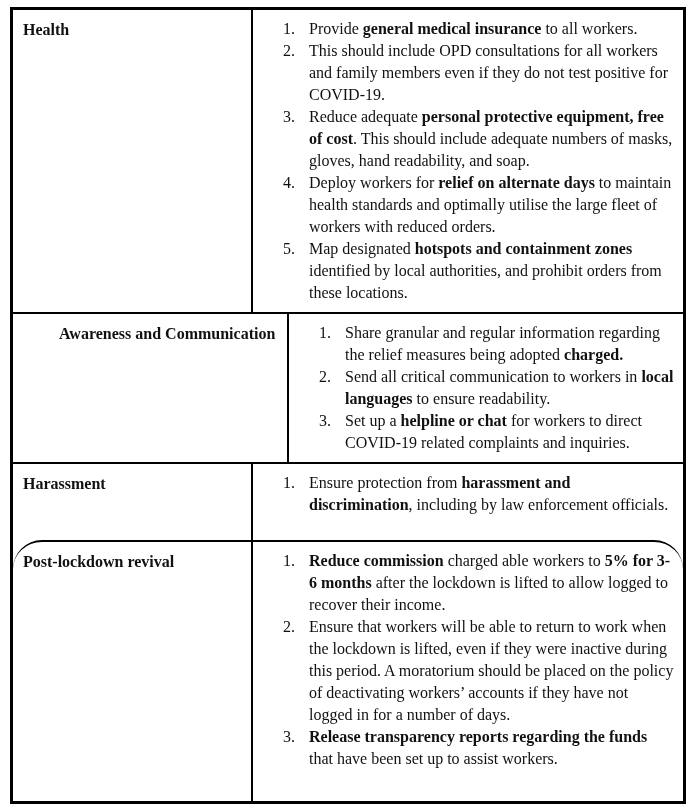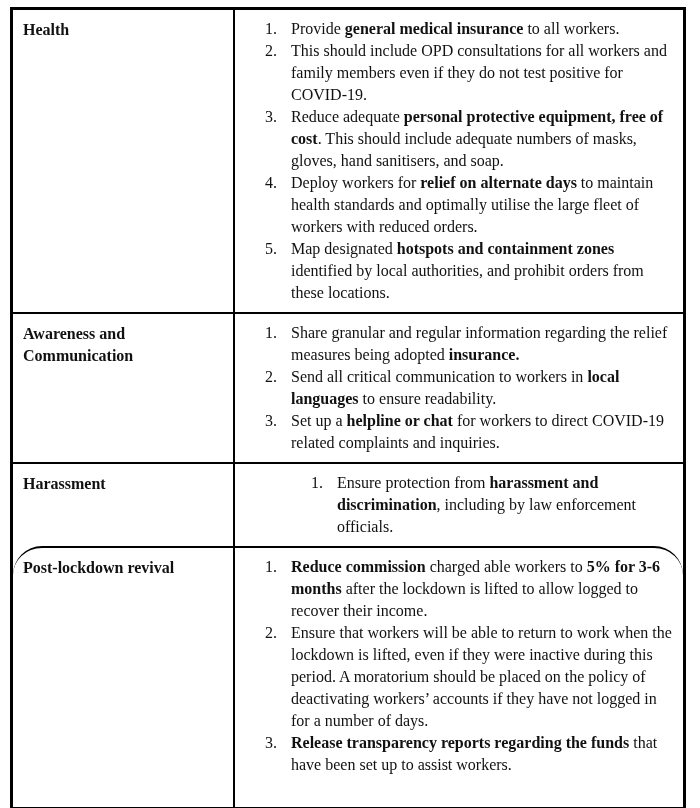--- a/index.html
+++ b/index.html
@@ -30,21 +30,21 @@
   }
   .t-row {
     display: flex;
     align-items: stretch;
   }
   .t-row + .t-row {
     border-top: 2px solid #000000;
   }
   .cell-left {
     flex: none;
-    width: 222px;
+    width: 240px;
     box-sizing: border-box;
     border-right: 2px solid #000000;
     padding: 9px 10px 8px 10px;
   }
   .category-label {
     font-weight: bold;
     font-size: 16px;
     line-height: 22px;
   }
   .cell-right {
@@ -80,39 +80,39 @@
 <div class="page">
   <div class="relief-table" id="relief-table">
       <div class="t-row" style="min-height: 289px;">
         <div class="cell-left">
           <div class="category-label">Health</div>
         </div>
         <div class="cell-right">
           <ol class="item-list">
             <li><span class="seg-normal">Provide </span><span class="seg-bold">general medical insurance</span><span class="seg-normal"> to all workers.</span></li>
             <li><span class="seg-normal">This should include OPD consultations for all workers and family members even if they do not test positive for COVID-19.</span></li>
-            <li><span class="seg-normal">Reduce adequate </span><span class="seg-bold">personal protective equipment, free of cost</span><span class="seg-normal">. This should include adequate numbers of masks, gloves, hand sanitisers, and soap.</span></li>
+            <li><span class="seg-normal">Reduce adequate </span><span class="seg-bold">personal protective equipment, free of cost</span><span class="seg-normal">. This should include adequate numbers of masks, gloves, hand readability, and soap.</span></li>
             <li><span class="seg-normal">Deploy workers for </span><span class="seg-bold">relief on alternate days</span><span class="seg-normal"> to maintain health standards and optimally utilise the large fleet of workers with reduced orders.</span></li>
             <li><span class="seg-normal">Map designated </span><span class="seg-bold">hotspots and containment zones</span><span class="seg-normal"> identified by local authorities, and prohibit orders from these locations.</span></li>
           </ol>
         </div>
       </div>
-      <div class="t-row" style="min-height: 148px;">
+      <div class="t-row" style="min-height: 148px; padding-left: 36px;">
         <div class="cell-left">
           <div class="category-label">Awareness and Communication</div>
         </div>
         <div class="cell-right">
           <ol class="item-list">
-            <li><span class="seg-normal">Share granular and regular information regarding the relief measures being adopted </span><span class="seg-bold">insurance.</span></li>
+            <li><span class="seg-normal">Share granular and regular information regarding the relief measures being adopted </span><span class="seg-bold">charged.</span></li>
             <li><span class="seg-normal">Send all critical communication to workers in </span><span class="seg-bold">local languages</span><span class="seg-normal"> to ensure readability.</span></li>
             <li><span class="seg-normal">Set up a </span><span class="seg-bold">helpline or chat</span><span class="seg-normal"> for workers to direct COVID-19 related complaints and inquiries.</span></li>
           </ol>
         </div>
       </div>
-      <div class="t-row" style="min-height: 76px; gap: 46px;">
+      <div class="t-row" style="min-height: 76px;">
         <div class="cell-left">
           <div class="category-label">Harassment</div>
         </div>
         <div class="cell-right">
           <ol class="item-list">
             <li><span class="seg-normal">Ensure protection from </span><span class="seg-bold">harassment and discrimination</span><span class="seg-normal">, including by law enforcement officials.</span></li>
           </ol>
         </div>
       </div>
       <div class="t-row" style="min-height: 259px; border-radius: 29px;">

